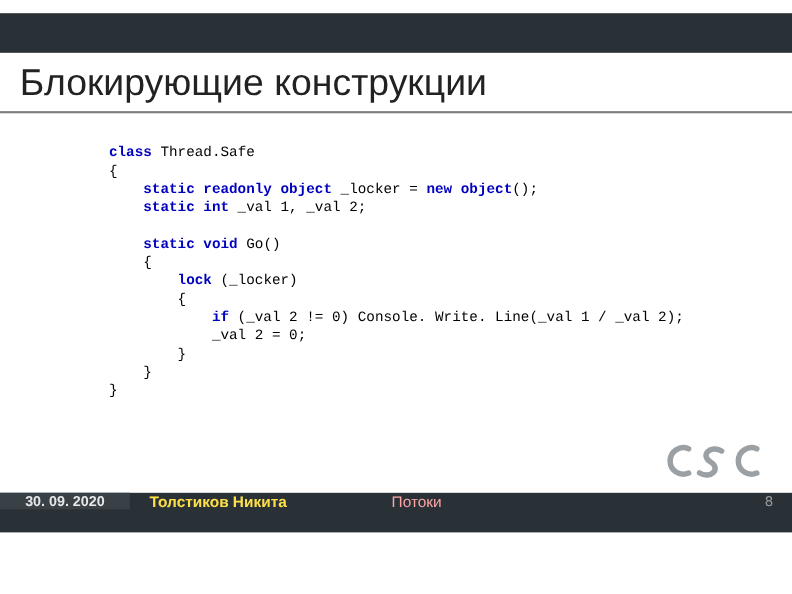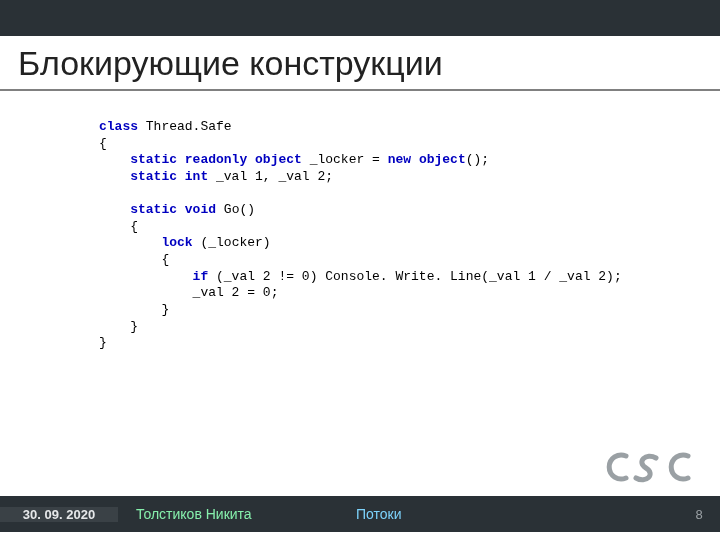--- a/index.html
+++ b/index.html
@@ -1,28 +1,28 @@
 <!DOCTYPE html>
 <html><head>
 <meta charset="utf-8">
 <style>
   * { margin: 0; padding: 0; box-sizing: border-box; }
   html, body { width: 720px; height: 540px; font-family: Verdana, Geneva, sans-serif; background: #fff; overflow: hidden; }
-  .slide { position: relative; width: 720px; height: 532px; }
+  .slide { position: relative; width: 720px; height: 472px; margin-top: 12px; }
   .titlebar { background: #2a3136; height: 36px; }
   .title { font-size: 34px; font-weight: 400; color: #222; padding: 8px 18px 0 18px; }
   .title-underline { height: 2px; background: #808080; margin: 6px 0 0 0; }
   .content { padding: 28px 20px 0 99px; }
   pre.code { font-family: "Courier New", Courier, monospace; font-size: 13px; line-height: 1.28; color: #000; white-space: pre; }
   .kw { color: #0000c0; font-weight: bold; }
-  .footer { position: absolute; left: 0; right: 0; bottom: 0; height: 36px; background: #2a3136; display: flex; align-items: center; color: #cfd3d6; font-size: 14px; }
+  .footer { position: absolute; left: 0; right: 0; bottom: 0; height: 36px; background: #2a3136; display: flex; align-items: flex-start; color: #cfd3d6; font-size: 14px; }
   .footer .cell { display: flex; align-items: center; padding: 0 18px; }
   .footer .date { width: 118px; background: #3a4146; font-weight: 600; color: #e6e8ea; justify-content: center; font-size: 13px; }
-  .footer .author { flex: 0 0 220px; font-weight: 400; color: #86efac; }
-  .footer .topic { flex: 1; color: #7dd3fc; }
+  .footer .author { flex: 0 0 220px; font-weight: 700; color: #fde047; }
+  .footer .topic { flex: 1; color: #fca5a5; }
   .footer .page { width: 42px; justify-content: center; color: #9aa0a4; font-size: 13px; }
   .logo { position: absolute; right: 22px; bottom: 44px; width: 96px; height: 42px; }
   .logo svg { width: 96px; height: 42px; }
 </style>
 </head>
 <body>
 
 <div class="slide">
   <div class="titlebar"></div>
   <div class="title">Блокирующие конструкции</div>

